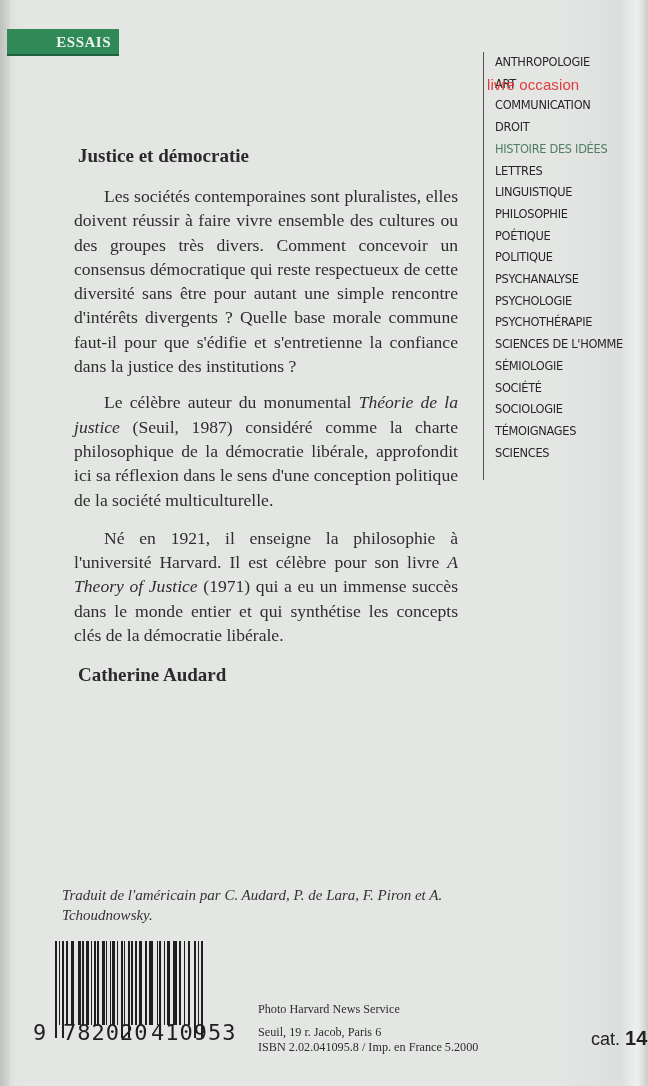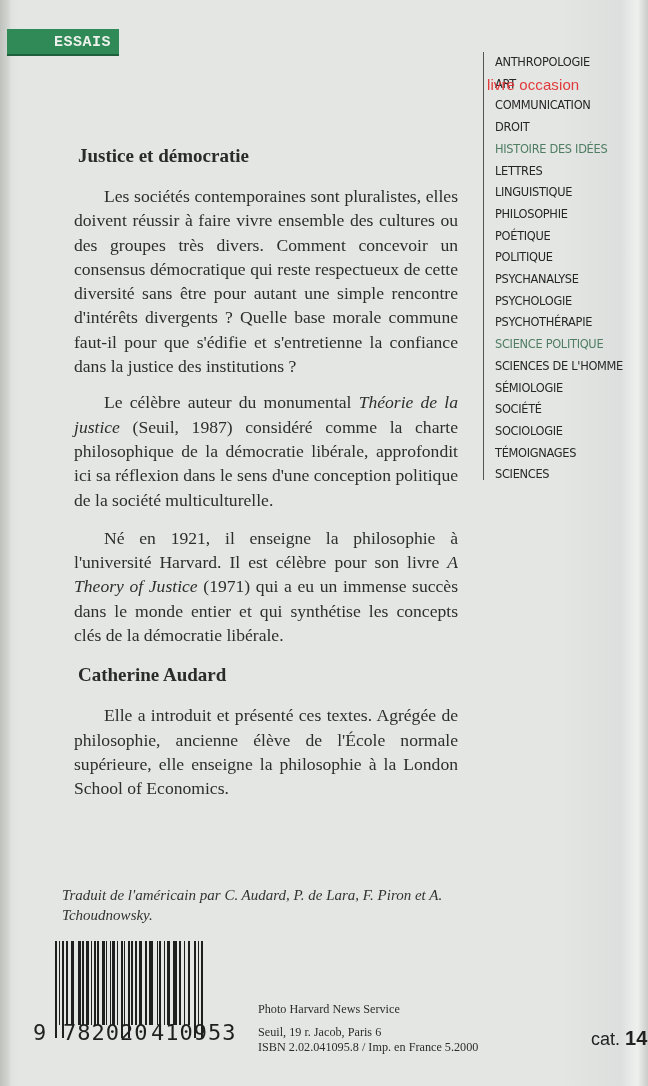--- a/index.html
+++ b/index.html
@@ -14,21 +14,21 @@
       background: linear-gradient(90deg, #bfc1bd, #d8dad7); }
     .right-edge { position: absolute; right: 0; top: 0; width: 26px; height: 1086px;
       background: linear-gradient(90deg, rgba(255,255,255,0) 0%, rgba(240,242,240,0.8) 60%, #c9ccc9 100%); }
 
     .essais-banner {
       position: absolute; left: 7px; top: 29px; width: 112px; height: 27px;
       background: #2f8a57; border-bottom: 2px solid #1f5f3c;
       box-sizing: border-box; text-align: right; padding-right: 8px;
     }
     .essais-banner span {
-      font-family: Liberation Mono, monospace; font-weight: bold;
+      font-family: Liberation Serif, serif; font-weight: bold;
       color: #eef2ec; font-size: 15px; letter-spacing: 0.5px; line-height: 27px; margin-left: 17px;
     }
 
     .main { position: absolute; left: 62px; top: 128px; width: 408px; }
     h2 { margin: 16px; font-size: 19px; font-weight: bold; color: #2b2b2b; line-height: 24px; }
     .para { margin: 12px; font-size: 17.6px; line-height: 24.3px; text-align: justify; text-indent: 30px; color: #2e2e2e; }
     .section { margin-bottom: 14px; }
     .section.tight { margin-bottom: 10px; }
     .credits { position: absolute; left: 62px; top: 885px; width: 408px;
       font-style: italic; font-size: 15px; line-height: 20px; color: #333; }
@@ -76,21 +76,20 @@
       <li>DROIT</li>
       <li class="green">HISTOIRE DES IDÉES</li>
       <li>LETTRES</li>
       <li>LINGUISTIQUE</li>
       <li>PHILOSOPHIE</li>
       <li>POÉTIQUE</li>
       <li>POLITIQUE</li>
       <li>PSYCHANALYSE</li>
       <li>PSYCHOLOGIE</li>
       <li>PSYCHOTHÉRAPIE</li>
-      <li class="green">SCIENCE POLITIQUE</li>
       <li>SCIENCES DE L'HOMME</li>
       <li>SÉMIOLOGIE</li>
       <li>SOCIÉTÉ</li>
       <li>SOCIOLOGIE</li>
       <li>TÉMOIGNAGES</li>
       <li>SCIENCES</li>
     </ul>
 </nav>
 
 <div class="stamp">livre occasion</div>
@@ -101,21 +100,20 @@
     <p class="para">Les sociétés contemporaines sont pluralistes, elles doivent réussir à faire vivre ensemble des cultures ou des groupes très divers. Comment concevoir un consensus démocratique qui reste respectueux de cette diversité sans être pour autant une simple rencontre d'intérêts divergents ? Quelle base morale commune faut-il pour que s'édifie et s'entretienne la confiance dans la justice des institutions ?</p>
     <p class="para"><span>Le célèbre auteur du monumental </span><i>Théorie de la justice</i><span> (Seuil, 1987) considéré comme la charte philosophique de la démocratie libérale, approfondit ici sa réflexion dans le sens d'une conception politique de la société multiculturelle.</span></p>
   </section>
 
   <section class="section tight">
     <p class="para"><span>Né en 1921, il enseigne la philosophie à l'université Harvard. Il est célèbre pour son livre </span><i>A Theory of Justice</i><span> (1971) qui a eu un immense succès dans le monde entier et qui synthétise les concepts clés de la démocratie libérale.</span></p>
   </section>
 
   <section class="section">
     <h2>Catherine Audard</h2>
-    <p class="para">Elle a introduit et présenté ces textes. Agrégée de philosophie, ancienne élève de l'École normale supérieure, elle enseigne la philosophie à la London School of Economics.</p>
   </section>
 </main>
 
 <div class="credits">Traduit de l'américain par C. Audard, P. de Lara, F. Piron et A. Tchoudnowsky.</div>
 
 <div class="barcode-wrap">
   <div class="barcode" id="barcode">
       <div class="bar long" style="width: 2.3px; margin-right: 1.25px;"></div>
       <div class="bar" style="width: 1.15px; margin-right: 2.5px;"></div>
       <div class="bar long" style="width: 2.3px; margin-right: 1.25px;"></div>

